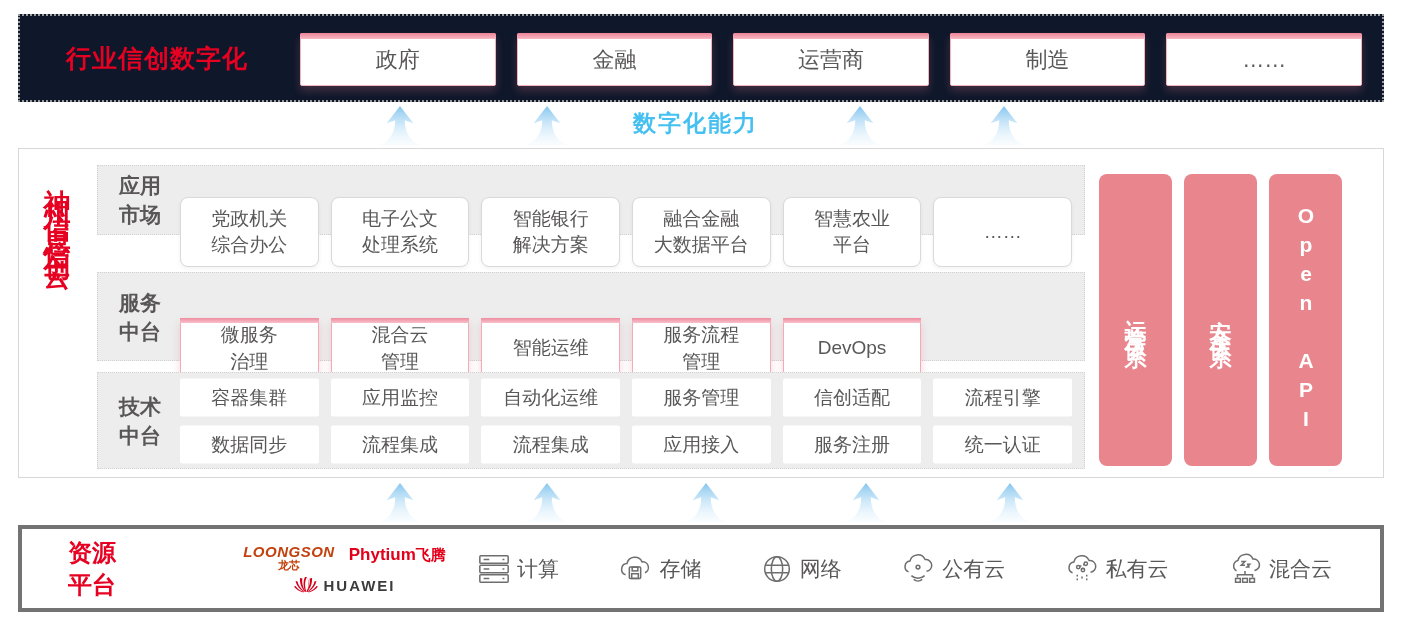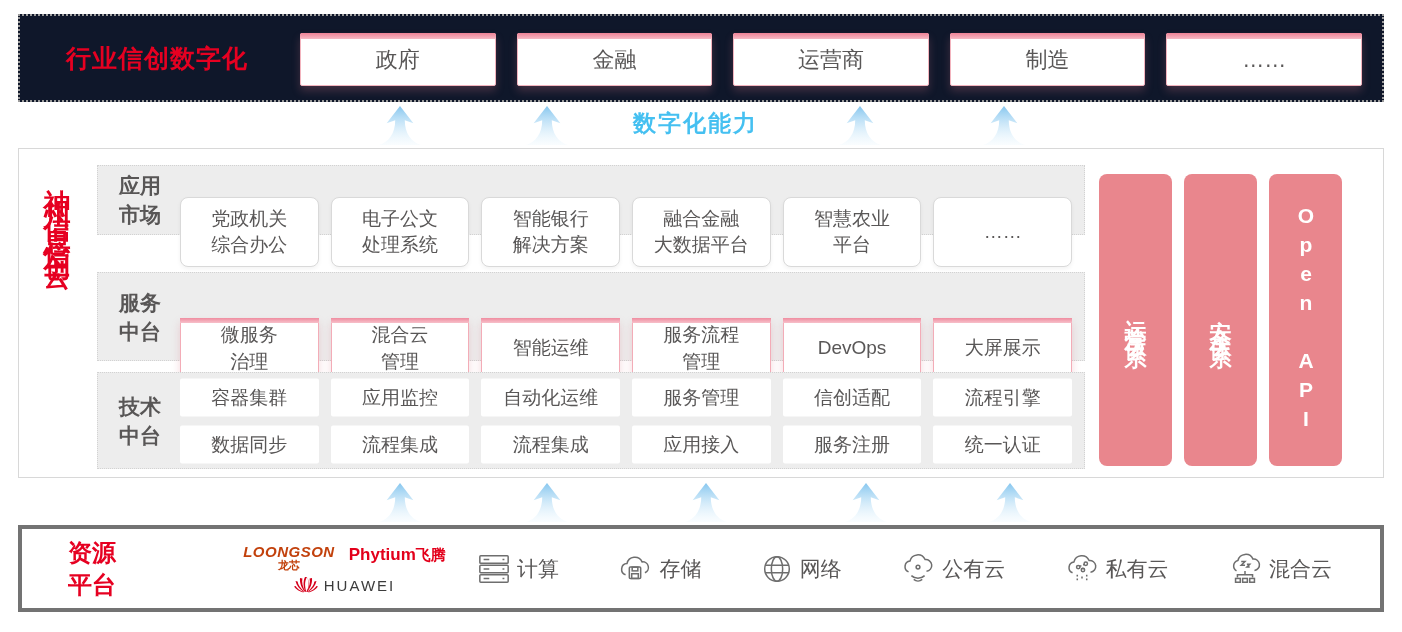--- a/index.html
+++ b/index.html
@@ -70,21 +70,21 @@
   .vendors { position:absolute; left:195px; top:0; width:255px; height:100%;
              display:flex; flex-direction:column; justify-content:center; align-items:center; gap:4px; }
   .vendor-row1 { display:flex; align-items:flex-start; gap:14px; }
   .loongson { text-align:center; color:#c2410c; }
   .loongson-en { font-style:italic; font-weight:900; font-size:15px; letter-spacing:.5px; }
   .loongson-cn { font-size:11px; font-weight:bold; margin-top:-2px; }
   .phytium { color:#e3001b; font-weight:bold; margin-top:2px; }
   .phytium-en { font-size:17px; }
   .phytium-cn { font-size:15px; }
   .huawei { display:flex; align-items:center; gap:6px; }
-  .huawei-name { font-size:15px; font-weight:normal; color:#3c3c3c; letter-spacing:2px; }
+  .huawei-name { font-size:15px; font-weight:bold; color:#3c3c3c; letter-spacing:2px; }
   .res-items { position:absolute; left:455px; right:48px; top:0; height:100%;
                display:flex; align-items:center; justify-content:space-between; }
   .res-item { display:flex; align-items:center; gap:6px; }
   .res-item .icon svg { display:block; }
   .res-label { font-size:21px; color:#595757; }
   .hidden-defs { position:absolute; width:0; height:0; }
 </style>
 </head>
 <body>
 
@@ -186,24 +186,20 @@
         <div class="svc-box">
             <span>智能运维</span>
             <span></span>
           </div>
         <div class="svc-box">
             <span>服务流程</span>
             <span>管理</span>
           </div>
         <div class="svc-box">
             <span>DevOps</span>
-            <span></span>
-          </div>
-        <div class="svc-box">
-            <span>大屏展示</span>
             <span></span>
           </div>
       </div>
     </div>
 
     <div class="panel panel-tech">
       <div class="row-label">
         <div>技术<br>中台</div>
       </div>
       <div class="tech-grid">

